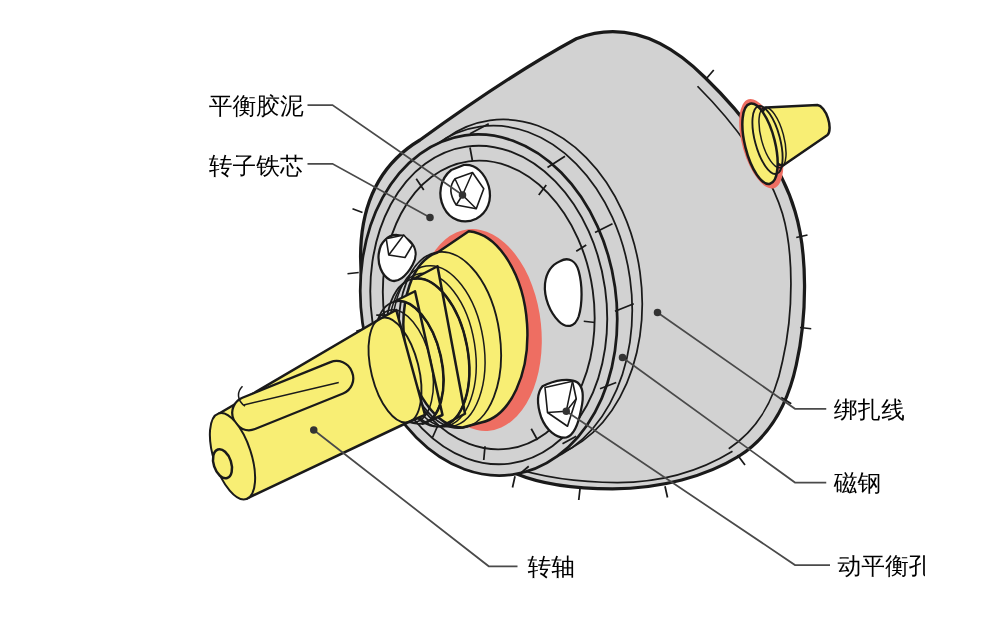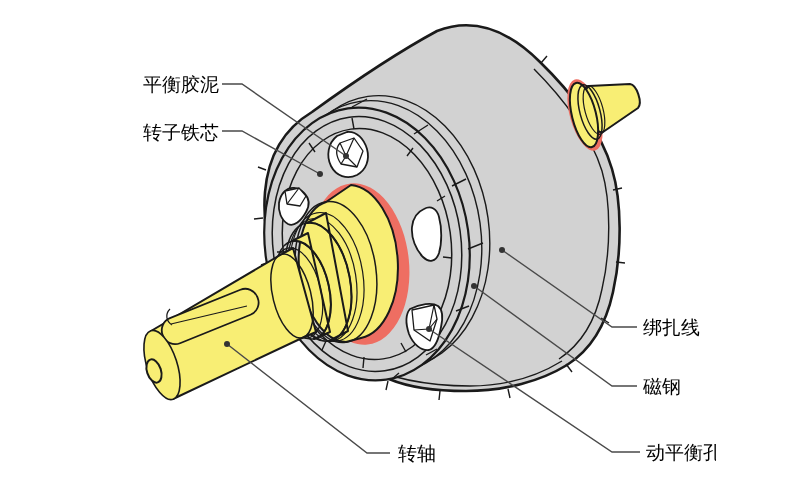--- a/index.html
+++ b/index.html
@@ -1,17 +1,17 @@
 <!DOCTYPE html>
 <html style="--c-background: #ffffff; --c-body: #d2d2d2; --c-shaft: #f8ee74; --c-accent: #ee6e62; --c-outline: #1a1a1a; --c-leader: #4a4a4a; --c-hole: #ffffff;"><head>
 <meta charset="utf-8">
 <style>
   html,body{margin:0;padding:0;background:#fff;}
   #stage{position:relative;width:716px;height:500px;background:var(--c-background,#fff);overflow:hidden;
-         font-family:"Liberation Sans",sans-serif;}
+         font-family:"Liberation Sans",sans-serif;padding-left:24px;}
   svg{display:block}
   .body-fill{fill:var(--c-body,#d2d2d2);stroke:var(--c-outline,#1a1a1a);stroke-width:2.6;stroke-linejoin:round;}
   .face-fill{fill:var(--c-body,#d2d2d2);stroke:var(--c-outline,#1a1a1a);stroke-width:2.2;}
   .thin{fill:none;stroke:var(--c-outline,#1a1a1a);stroke-width:1.4;}
   .thin2{fill:none;stroke:var(--c-outline,#1a1a1a);stroke-width:1.2;}
   .rim{fill:none;stroke:var(--c-outline,#1a1a1a);stroke-width:1.5;}
   .yellow{fill:var(--c-shaft,#f8ee74);stroke:var(--c-outline,#1a1a1a);stroke-width:2;stroke-linejoin:round;}
   .ydetail{fill:none;stroke:var(--c-outline,#1a1a1a);stroke-width:1.5;}
   .hole{fill:var(--c-hole,#ffffff);stroke:var(--c-outline,#1a1a1a);stroke-width:1.8;stroke-linejoin:round;}
   .clay{fill:var(--c-hole,#ffffff);stroke:var(--c-outline,#1a1a1a);stroke-width:1.3;stroke-linejoin:round;}

